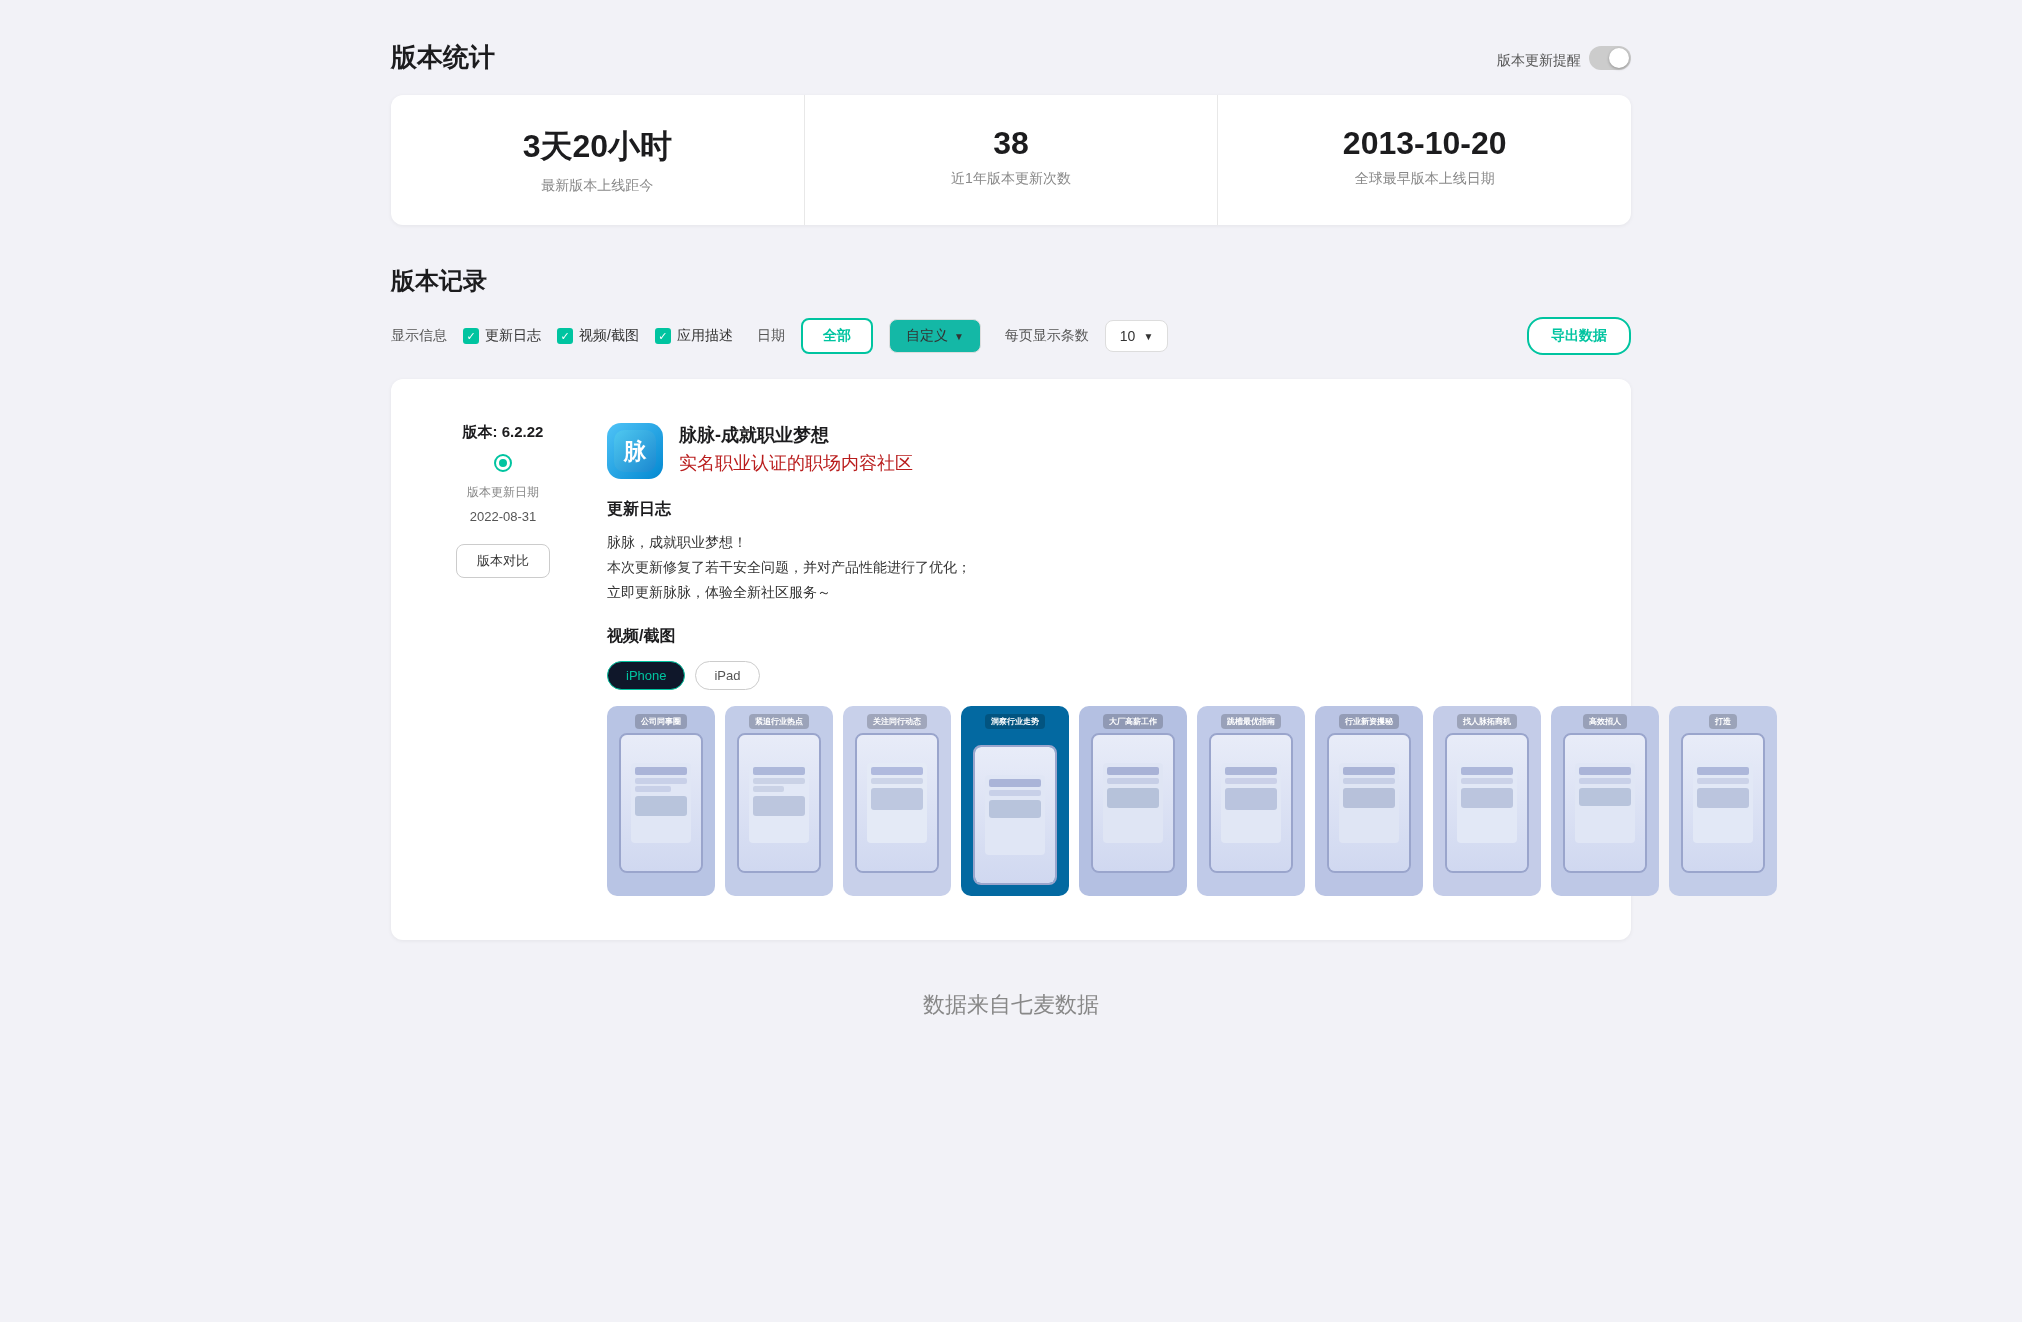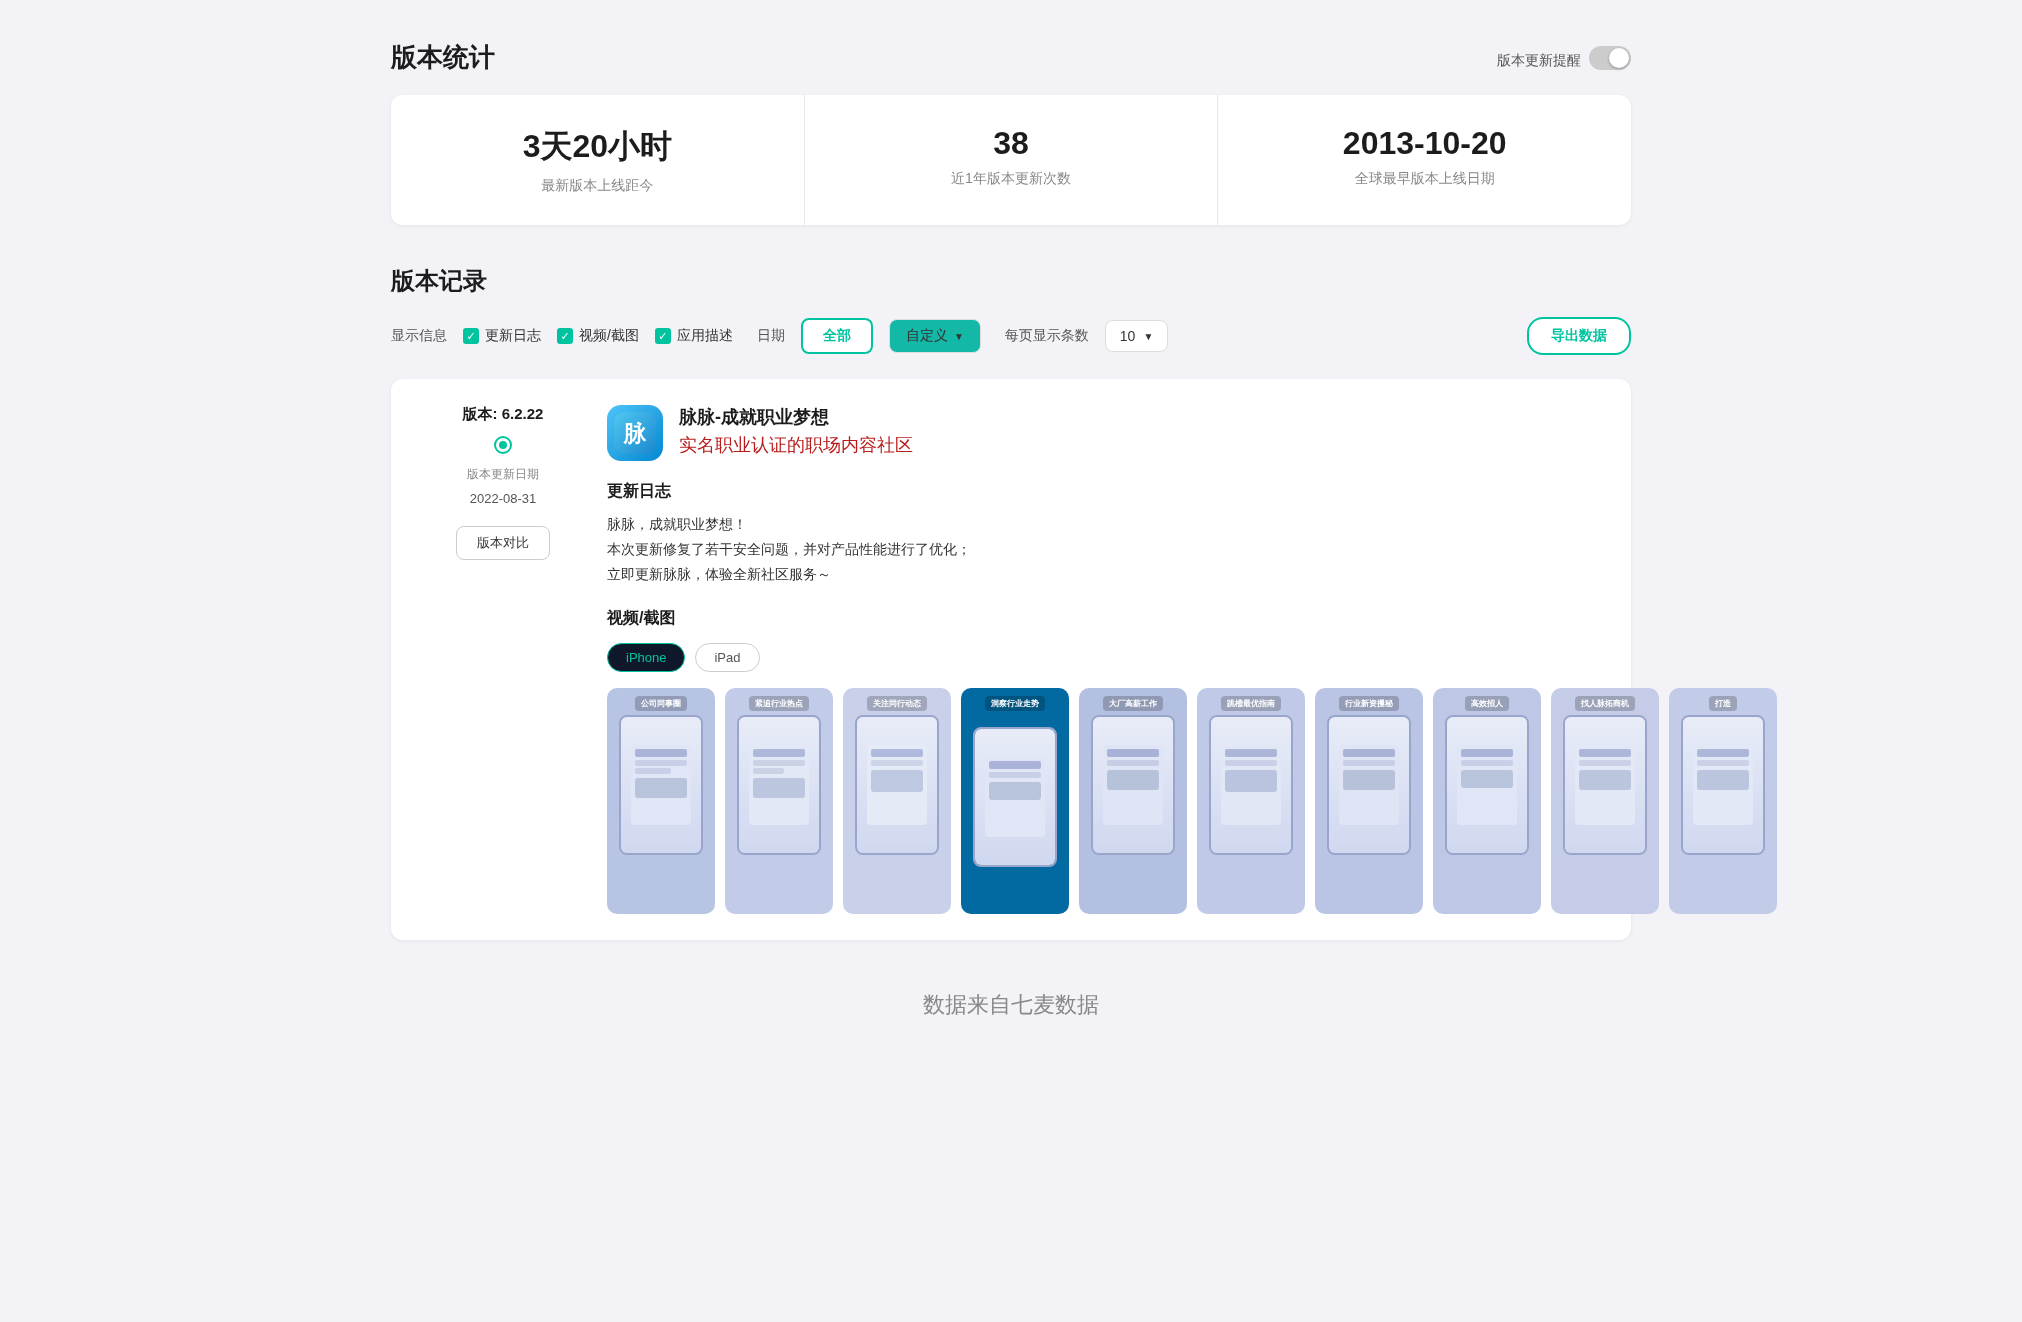--- a/index.html
+++ b/index.html
@@ -188,21 +188,21 @@
       font-weight: 600;
       cursor: pointer;
     }
 
     
     .version-card {
       display: flex;
       gap: 0;
       background: white;
       border-radius: 12px;
-      padding: 26px 32px;
+      padding: 44px 32px;
       box-shadow: 0 1px 4px rgba(0,0,0,0.06);
       margin-bottom: 16px;
     }
     .version-sidebar {
       width: 160px;
       flex-shrink: 0;
       display: flex;
       flex-direction: column;
       align-items: center;
       gap: 8px;
@@ -329,21 +329,21 @@
       color: #555;
     }
 
     .screenshots-row {
       display: flex;
       gap: 10px;
       overflow: hidden;
     }
     .screenshot-thumb {
       width: 108px;
-      height: 226px;
+      height: 190px;
       border-radius: 10px;
       background: #c5cde8;
       flex-shrink: 0;
       overflow: hidden;
       display: flex;
       flex-direction: column;
       align-items: center;
       justify-content: flex-start;
       padding: 8px 6px 6px;
       gap: 4px;
@@ -582,56 +582,56 @@
           <div class="thumb-screen">
             <div class="thumb-inner">
               <div style="width:60px;height:80px;background:#dfe5f4;border-radius:4px;padding:4px;">
                 <div style="height:8px;background:#a9b3d6;border-radius:2px;margin-bottom:3px;"></div>
                 <div style="height:6px;background:#c7cfe6;border-radius:2px;margin-bottom:2px;"></div>
                 <div style="height:20px;background:#b7c1da;border-radius:3px;margin-top:4px;"></div>
               </div>
             </div>
           </div>
         </div>
+        <div class="screenshot-thumb thumb-8">
+          <div class="thumb-label">找人脉拓商机</div>
+          <div class="thumb-screen">
+            <div class="thumb-inner">
+              <div style="width:60px;height:80px;background:#e2e8f6;border-radius:4px;padding:4px;">
+                <div style="height:8px;background:#adb7da;border-radius:2px;margin-bottom:3px;"></div>
+                <div style="height:6px;background:#cbd2e8;border-radius:2px;margin-bottom:2px;"></div>
+                <div style="height:20px;background:#bbc5de;border-radius:3px;margin-top:4px;"></div>
+              </div>
+            </div>
+          </div>
+        </div>
         <div class="screenshot-thumb thumb-9">
           <div class="thumb-label">高效招人</div>
           <div class="thumb-screen">
             <div class="thumb-inner">
               <div style="width:60px;height:80px;background:#e0e6f5;border-radius:4px;padding:4px;">
                 <div style="height:8px;background:#aab4d8;border-radius:2px;margin-bottom:3px;"></div>
                 <div style="height:6px;background:#c8d0e8;border-radius:2px;margin-bottom:2px;"></div>
                 <div style="height:18px;background:#b8c4dc;border-radius:3px;margin-top:4px;"></div>
               </div>
             </div>
           </div>
         </div>
-        <div class="screenshot-thumb thumb-8">
-          <div class="thumb-label">找人脉拓商机</div>
+        <div class="screenshot-thumb thumb-10">
+          <div class="thumb-label">打造</div>
           <div class="thumb-screen">
             <div class="thumb-inner">
               <div style="width:60px;height:80px;background:#e2e8f6;border-radius:4px;padding:4px;">
                 <div style="height:8px;background:#adb7da;border-radius:2px;margin-bottom:3px;"></div>
                 <div style="height:6px;background:#cbd2e8;border-radius:2px;margin-bottom:2px;"></div>
                 <div style="height:20px;background:#bbc5de;border-radius:3px;margin-top:4px;"></div>
               </div>
             </div>
           </div>
         </div>
-        <div class="screenshot-thumb thumb-10">
-          <div class="thumb-label">打造</div>
-          <div class="thumb-screen">
-            <div class="thumb-inner">
-              <div style="width:60px;height:80px;background:#e2e8f6;border-radius:4px;padding:4px;">
-                <div style="height:8px;background:#adb7da;border-radius:2px;margin-bottom:3px;"></div>
-                <div style="height:6px;background:#cbd2e8;border-radius:2px;margin-bottom:2px;"></div>
-                <div style="height:20px;background:#bbc5de;border-radius:3px;margin-top:4px;"></div>
-              </div>
-            </div>
-          </div>
-        </div>
       </div>
     </div>
   </div>
 
   <div class="footer">
     <span>数据来自七麦数据</span>
   </div>
 
 </div>
 

